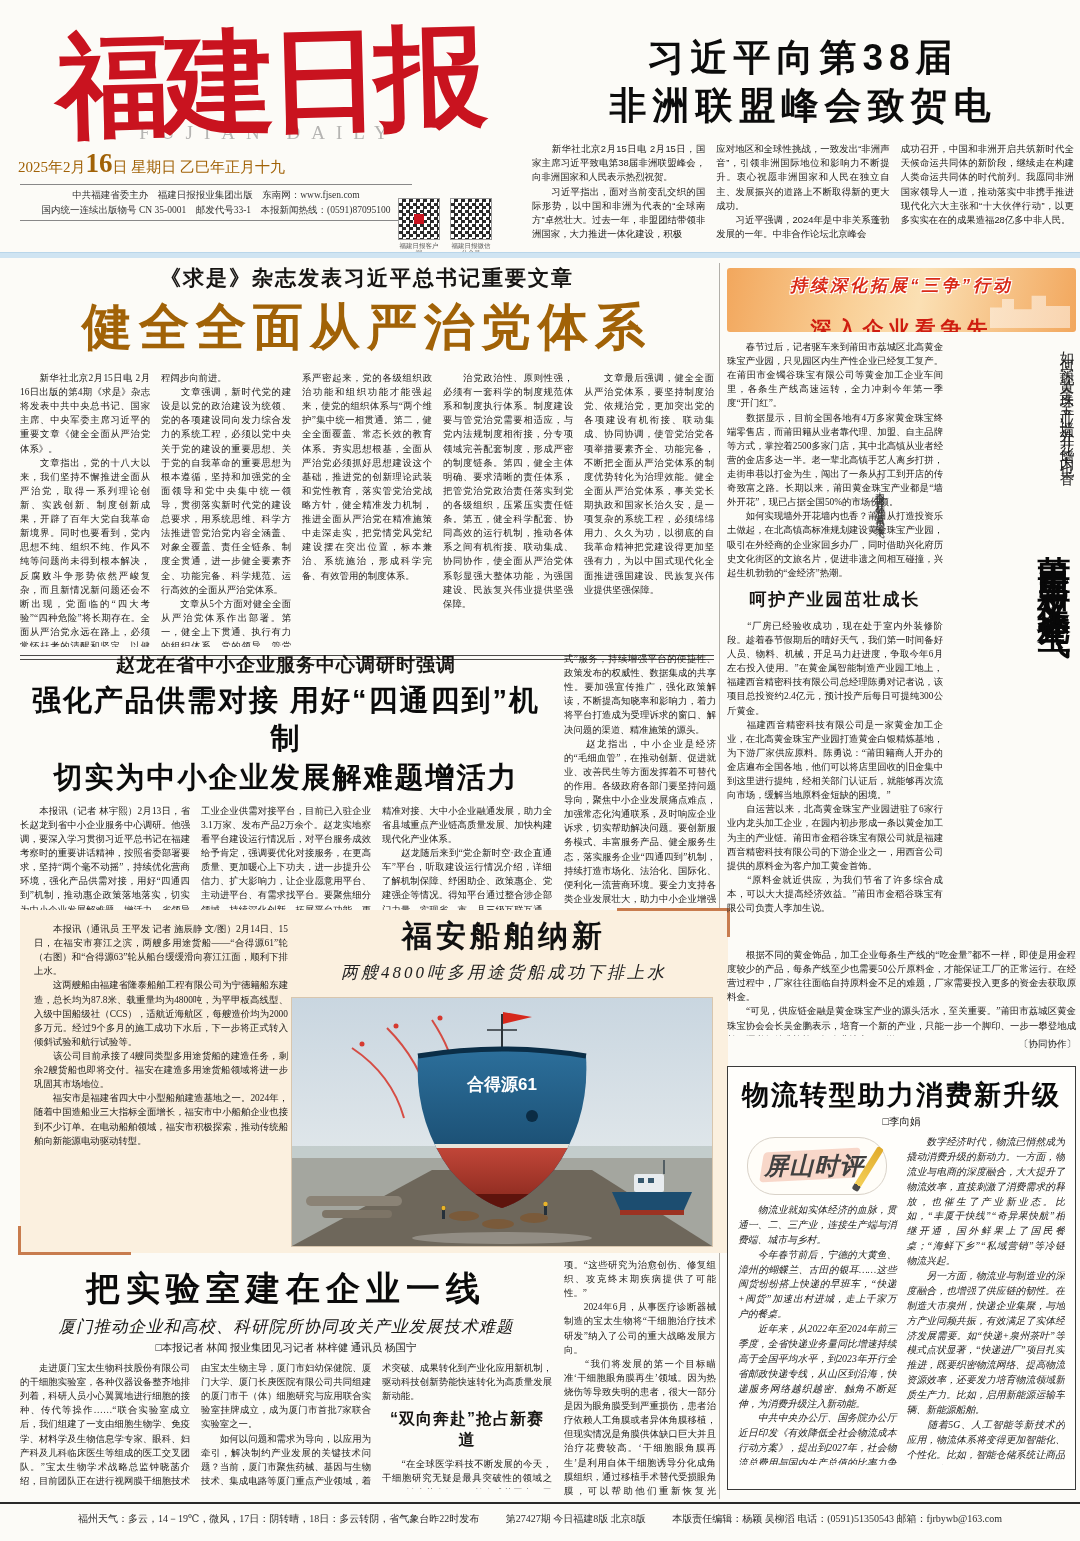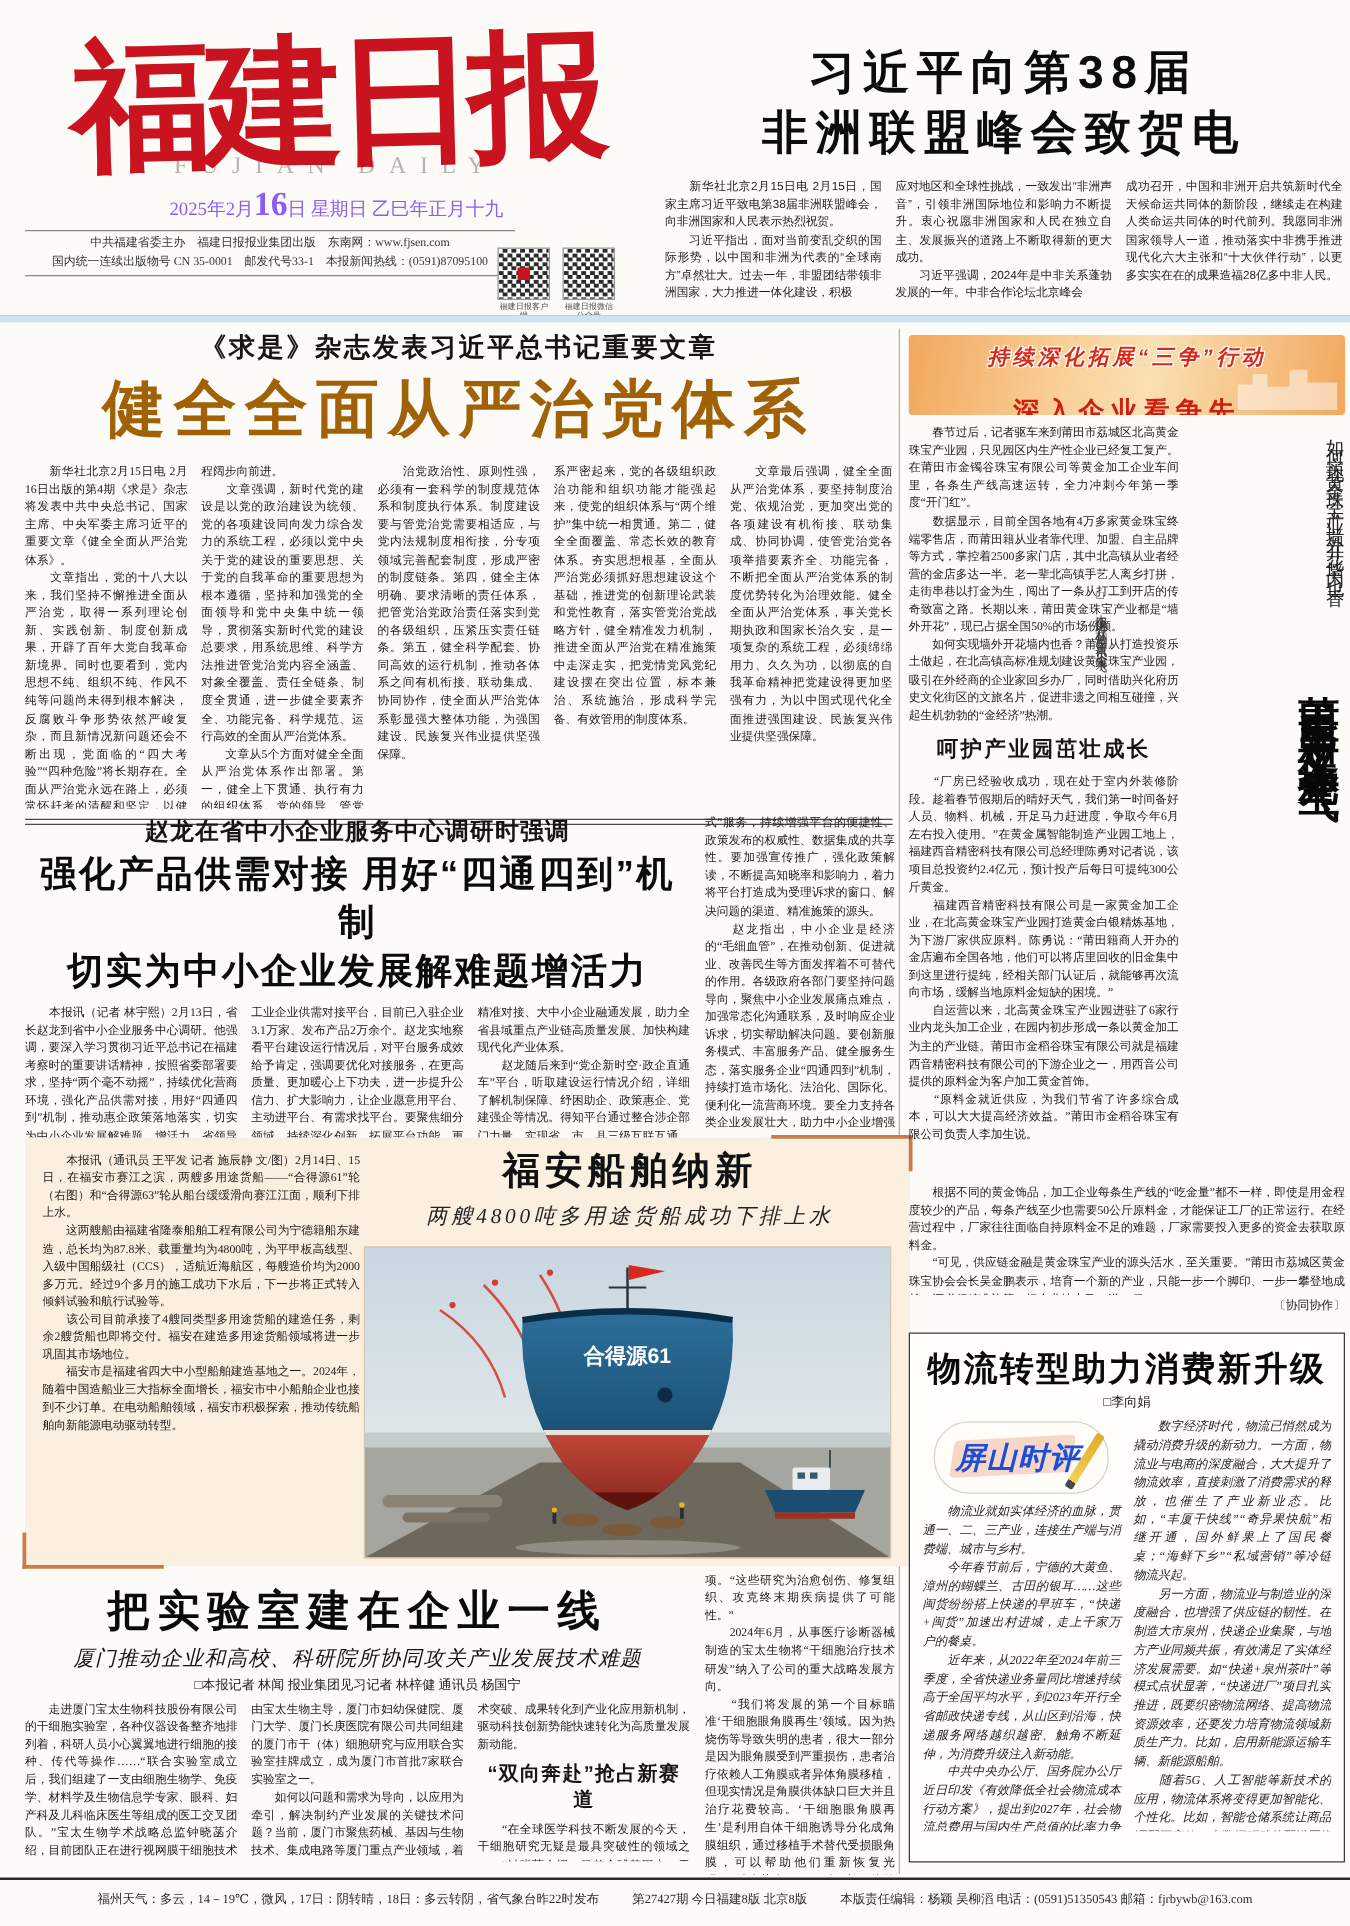--- a/index.html
+++ b/index.html
@@ -9,21 +9,21 @@
   .body-text{font-size:9.4px;line-height:1.5;text-align:justify;white-space:pre-line;color:#1c1a18;}
   .clip{overflow:hidden;}
   .cols{display:flex;gap:11px;}
   .cols>div{flex:1;}
 
   
   .masthead{position:absolute;left:18px;top:26px;width:502px;height:226px;}
   .logo{font-weight:bold;color:#c9131f;font-size:112px;line-height:1;letter-spacing:-6px;
         text-align:center;transform:rotate(-1.5deg);font-family:"Liberation Serif",serif;}
   .logo-en{text-align:center;color:#b5b4b2;letter-spacing:11px;font-size:19px;margin-top:-16px;}
-  .dateline{text-align:center;font-size:15px;margin-top:4px;color:#8b5cf6;}
+  .dateline{text-align:left;font-size:15px;margin-top:4px;color:#a16207;}
   .dateline .big{font-size:27px;font-weight:bold;}
   .pubbox{width:392px;margin:5px 0 0 2px;border-top:1px solid #888;border-bottom:1px solid #888;
           padding:3px 0;font-size:9.5px;line-height:1.55;color:#333;text-align:center;}
   .qrzone{position:absolute;left:398px;top:198px;display:flex;gap:10px;}
   .qr{width:42px;text-align:center;}
   .qr .code{width:40px;height:40px;margin:0 auto;border:1px solid #999;
             background:repeating-conic-gradient(#2b2b2b 0% 25%, #fff 0% 50%);background-size:7px 7px;position:relative;}
   .qr .code i{position:absolute;left:15px;top:15px;width:10px;height:10px;background:#c9131f;}
   .qr .cap{font-size:6.5px;color:#555;margin-top:2px;line-height:1.1;}
 
@@ -95,21 +95,21 @@
 
   .logistics{position:absolute;left:727px;top:1066px;width:349px;height:424px;border:1.5px solid #3a3a3a;background:#fffefb;
              padding:8px 10px;box-sizing:border-box;}
   .logistics h2{margin:2px 0 2px;font-size:27px;font-weight:800;text-align:center;letter-spacing:2px;color:#0a0a0a;}
   .logistics .byline{font-size:10.5px;text-align:center;margin-bottom:6px;}
   .lg-cols{display:flex;gap:10px;height:330px;}
   .lg-cols>div{flex:1;}
   .lg-body{font-size:9.8px;line-height:1.52;text-align:justify;white-space:pre-line;font-style:italic;color:#222;}
   .pslogo{position:relative;width:138px;height:56px;border:1px solid #d9d2c8;border-radius:28px;margin:2px auto 8px;background:#fffdf8;}
   .pslogo .swash{position:absolute;left:14px;top:12px;width:96px;height:30px;background:#f6c9ba;opacity:.75;transform:skew(-12deg) rotate(-3deg);border-radius:4px;}
-  .pslogo .txt{position:absolute;left:16px;top:12px;font-size:24px;font-weight:800;font-style:italic;color:#1d4ed8;letter-spacing:1px;}
+  .pslogo .txt{position:absolute;left:16px;top:12px;font-size:24px;font-weight:800;font-style:italic;color:#404040;letter-spacing:1px;}
   .pencil{position:absolute;right:8px;top:8px;width:50px;height:7px;border-radius:2px;transform:rotate(-58deg);transform-origin:right top;
           background:linear-gradient(90deg,#4a4a4a 0 6px,#f4cf57 6px,#e0ab2c 100%);}
 
   
   .footrule{position:absolute;left:0;top:1502px;width:1080px;border-top:2px solid #2a2a2a;}
   .footer{position:absolute;left:0;top:1512px;width:1080px;text-align:center;font-size:10px;color:#2b2b2b;}
   .footer span{margin:17px 12px;}
 </style>
 </head>
 <body>
@@ -159,22 +159,22 @@
 
   <div class="lead">
     <div class="kicker sans">《求是》杂志发表习近平总书记重要文章</div>
     <h1 class="sans">健全全面从严治党体系</h1>
     <div class="cols clip">
       <div class="body-text">　　新华社北京2月15日电  2月16日出版的第4期《求是》杂志将发表中共中央总书记、国家主席、中央军委主席习近平的重要文章《健全全面从严治党体系》。
 　　文章指出，党的十八大以来，我们坚持不懈推进全面从严治党，取得一系列理论创新、实践创新、制度创新成果，开辟了百年大党自我革命新境界。同时也要看到，党内思想不纯、组织不纯、作风不纯等问题尚未得到根本解决，反腐败斗争形势依然严峻复杂，而且新情况新问题还会不断出现，党面临的“四大考验”“四种危险”将长期存在。全面从严治党永远在路上，必须常怀赶考的清醒和坚定，以健全全面从严治党体系为有效途径，推进党的建设新的伟大工</div>
       <div class="body-text">程阔步向前进。
 　　文章强调，新时代党的建设是以党的政治建设为统领、党的各项建设同向发力综合发力的系统工程，必须以党中央关于党的建设的重要思想、关于党的自我革命的重要思想为根本遵循，坚持和加强党的全面领导和党中央集中统一领导，贯彻落实新时代党的建设总要求，用系统思维、科学方法推进管党治党内容全涵盖、对象全覆盖、责任全链条、制度全贯通，进一步健全要素齐全、功能完备、科学规范、运行高效的全面从严治党体系。
 　　文章从5个方面对健全全面从严治党体系作出部署。第一，健全上下贯通、执行有力的组织体系。党的领导、管党治党各项工作要落到实处，党的中央组织、地方组织、基层组织都必须坚强有力、顺畅运转。只有党的组织体</div>
+      <div class="body-text">系严密起来，党的各级组织政治功能和组织功能才能强起来，使党的组织体系与“两个维护”集中统一相贯通。第二，健全全面覆盖、常态长效的教育体系。夯实思想根基，全面从严治党必须抓好思想建设这个基础，推进党的创新理论武装和党性教育，落实管党治党战略方针，健全精准发力机制，推进全面从严治党在精准施策中走深走实，把党情党风党纪建设摆在突出位置，标本兼治、系统施治，形成科学完备、有效管用的制度体系。</div>
       <div class="body-text">　　治党政治性、原则性强，必须有一套科学的制度规范体系和制度执行体系。制度建设要与管党治党需要相适应，与党内法规制度相衔接，分专项领域完善配套制度，形成严密的制度链条。第四，健全主体明确、要求清晰的责任体系，把管党治党政治责任落实到党的各级组织，压紧压实责任链条。第五，健全科学配套、协同高效的运行机制，推动各体系之间有机衔接、联动集成、协同协作，使全面从严治党体系彰显强大整体功能，为强国建设、民族复兴伟业提供坚强保障。</div>
-      <div class="body-text">系严密起来，党的各级组织政治功能和组织功能才能强起来，使党的组织体系与“两个维护”集中统一相贯通。第二，健全全面覆盖、常态长效的教育体系。夯实思想根基，全面从严治党必须抓好思想建设这个基础，推进党的创新理论武装和党性教育，落实管党治党战略方针，健全精准发力机制，推进全面从严治党在精准施策中走深走实，把党情党风党纪建设摆在突出位置，标本兼治、系统施治，形成科学完备、有效管用的制度体系。</div>
       <div class="body-text">　　文章最后强调，健全全面从严治党体系，要坚持制度治党、依规治党，更加突出党的各项建设有机衔接、联动集成、协同协调，使管党治党各项举措要素齐全、功能完备，不断把全面从严治党体系的制度优势转化为治理效能。健全全面从严治党体系，事关党长期执政和国家长治久安，是一项复杂的系统工程，必须绵绵用力、久久为功，以彻底的自我革命精神把党建设得更加坚强有力，为以中国式现代化全面推进强国建设、民族复兴伟业提供坚强保障。</div>
     </div>
     <div class="dblrule"></div>
   </div>
 
   <div class="zhaolong">
     <div class="zl-left">
       <div class="kick sans">赵龙在省中小企业服务中心调研时强调</div>
       <h2 class="sans">
         <div>强化产品供需对接  用好“四通四到”机制</div>

